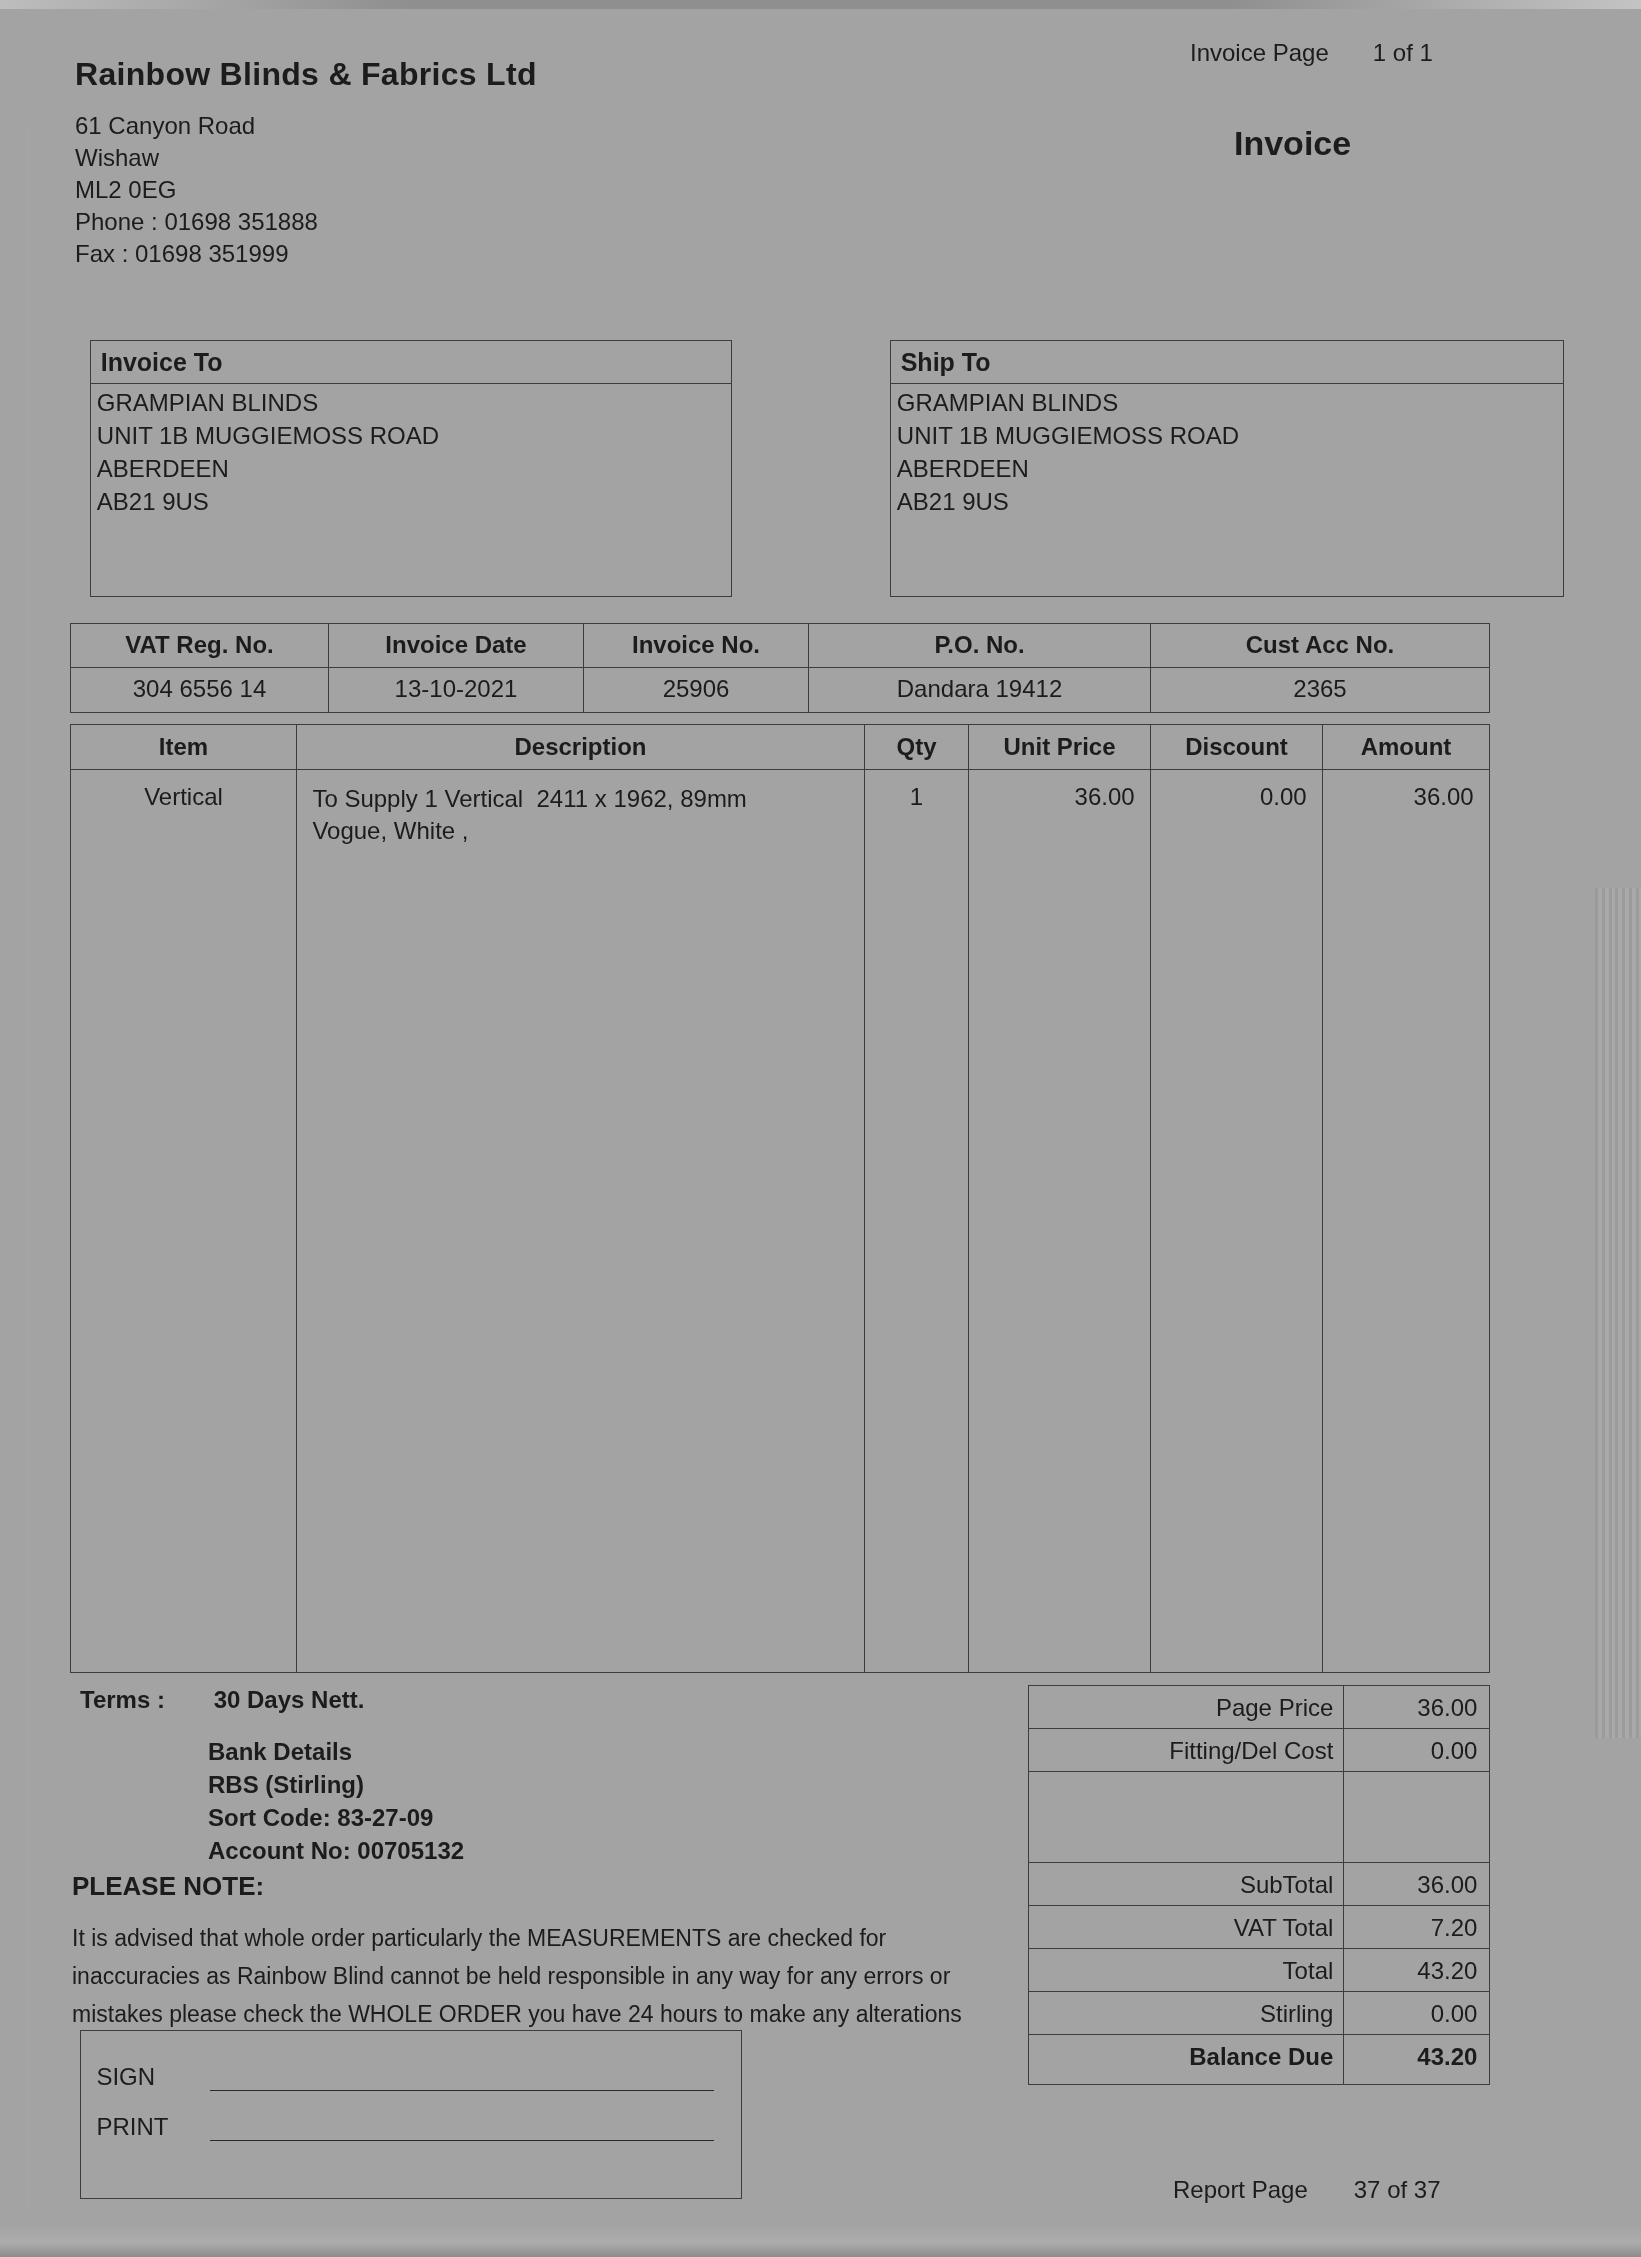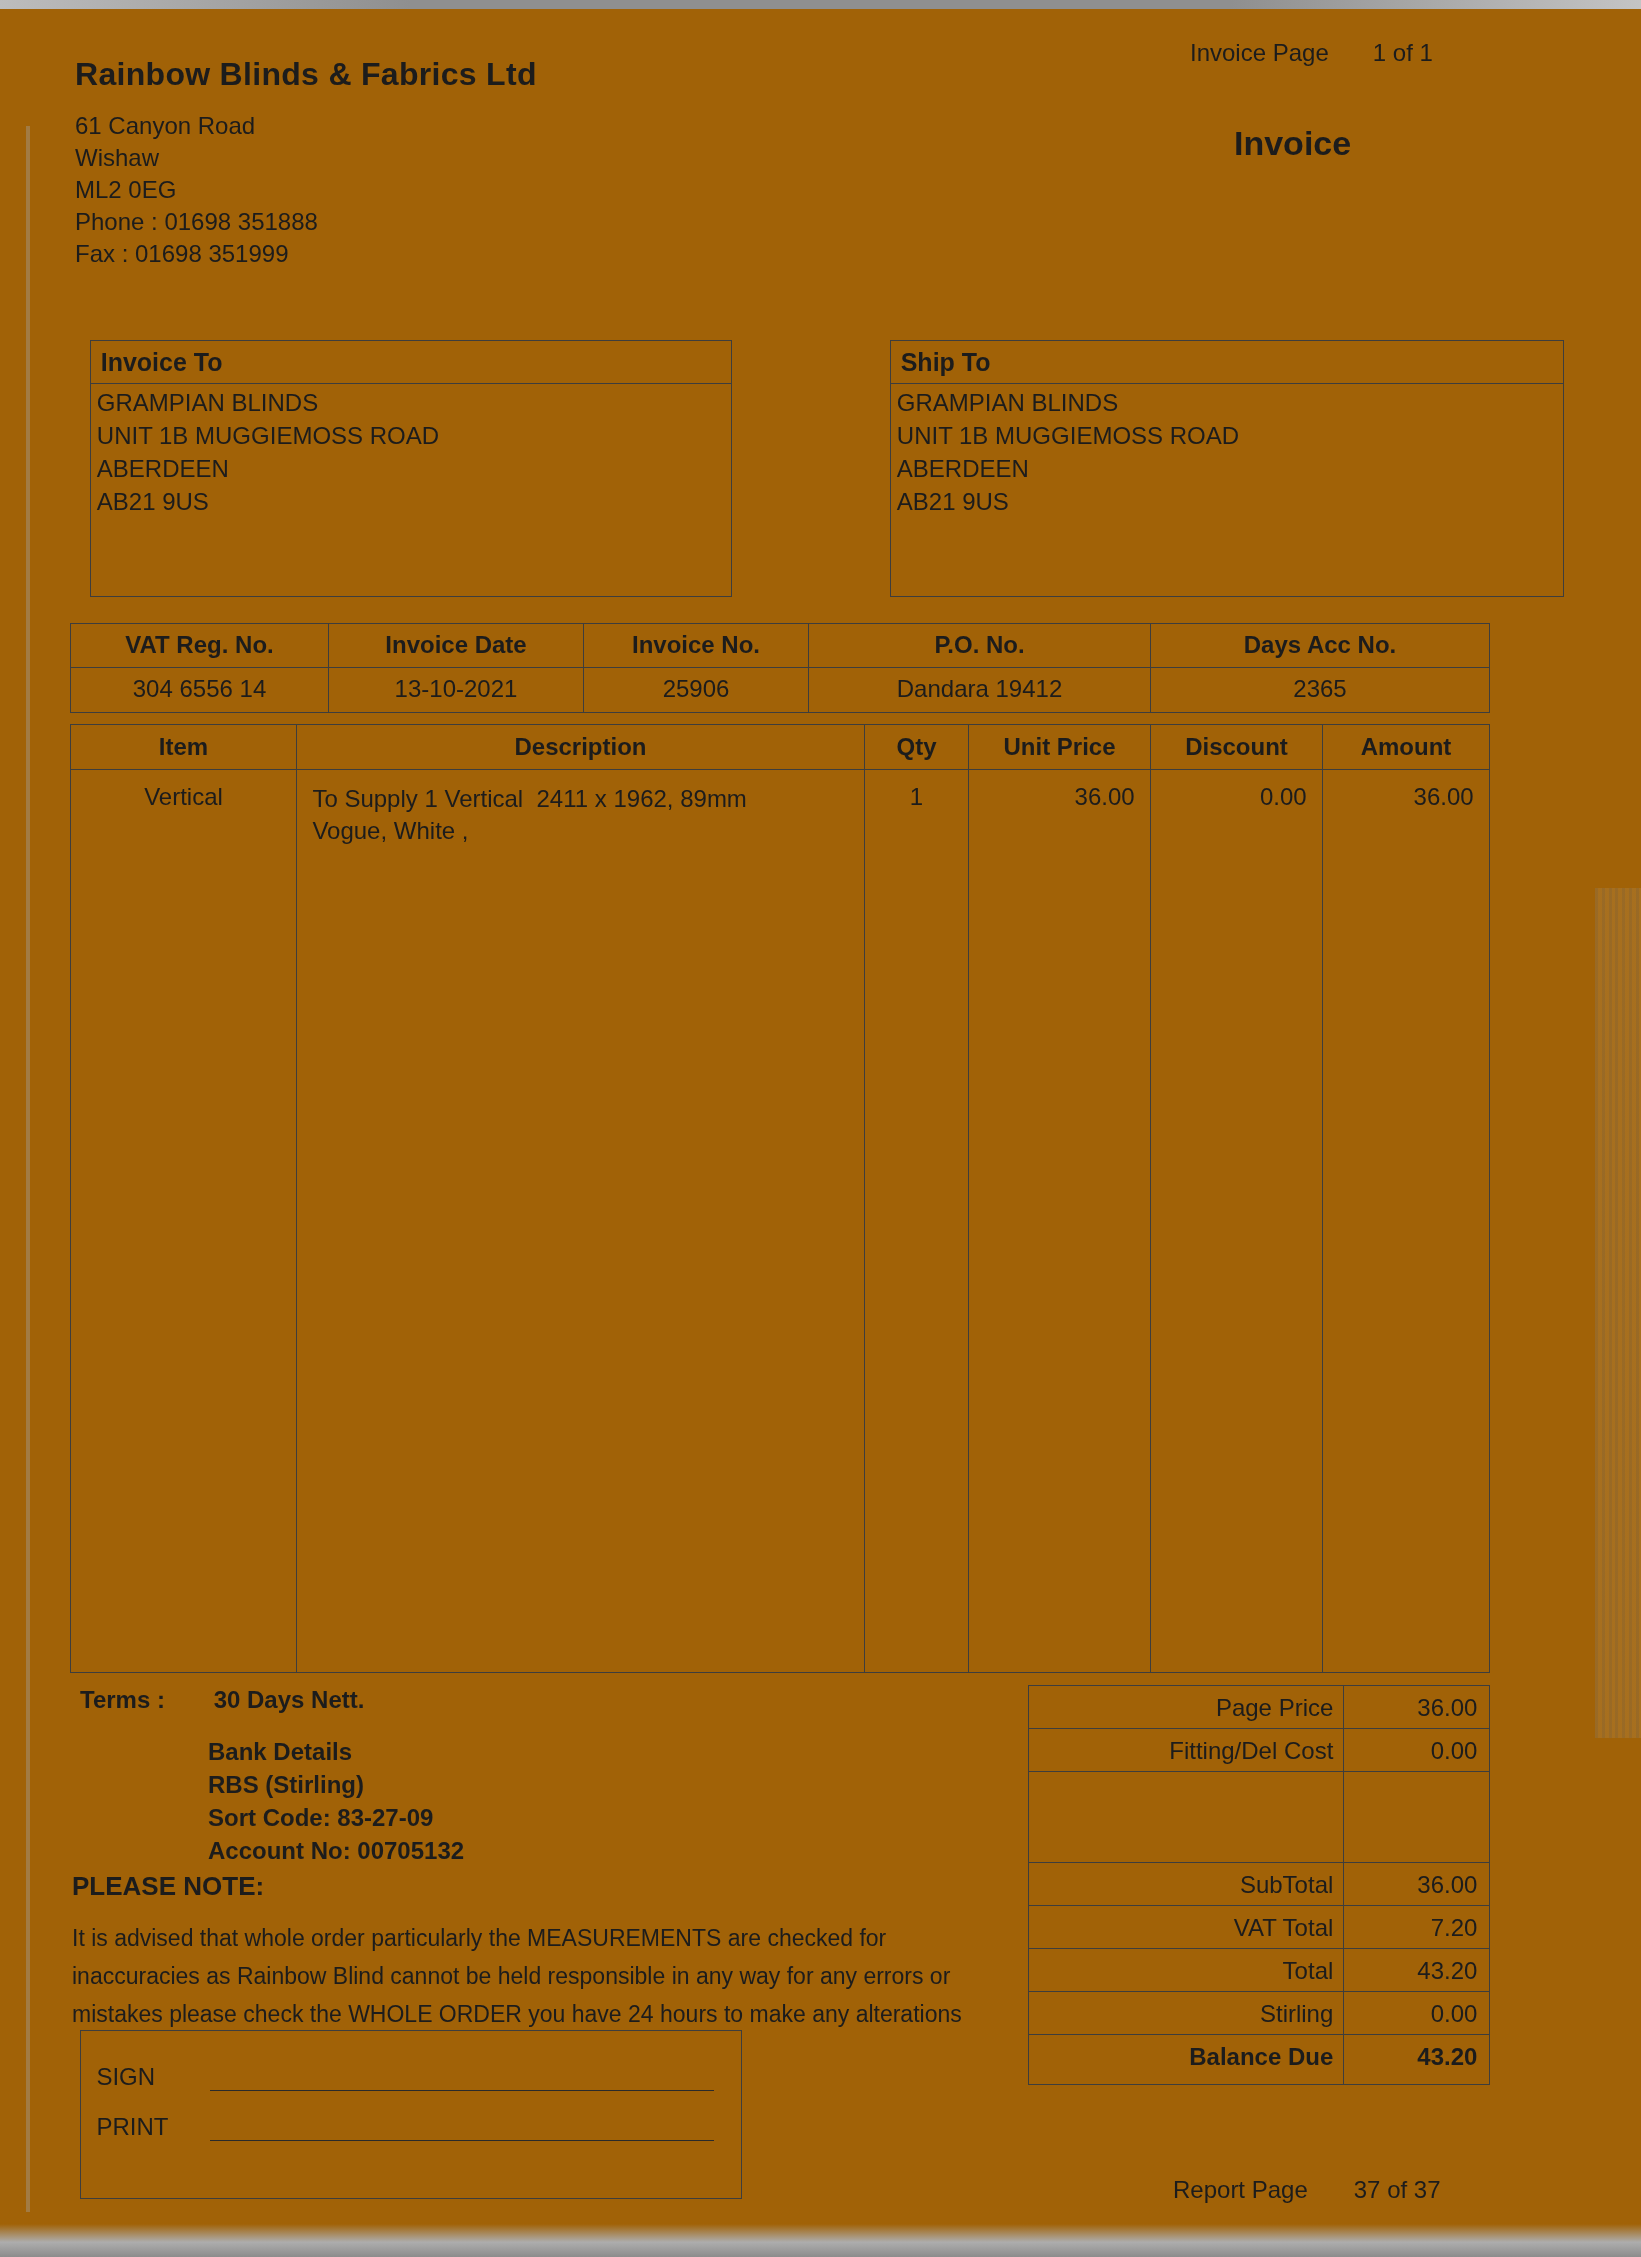--- a/index.html
+++ b/index.html
@@ -1,19 +1,19 @@
 <!DOCTYPE html>
 <html><head>
 <meta charset="utf-8">
 <style>
   * { margin:0; padding:0; box-sizing:border-box; }
   html,body { background:#e9e9e9; }
   .page {
     position:relative; width:1641px; height:2257px;
-    background:#a16207; overflow:hidden;
+    background:#a3a3a3; overflow:hidden;
     font-family:"Liberation Sans", sans-serif;
     color:#1c1c1c; font-size:24px;
   }
   
   .scan-top { position:absolute; top:0; left:0; width:100%; height:8.7px;
     background:linear-gradient(to right,#bdbdbd,#8f8f8f 25%,#8f8f8f 75%,#c4c4c4); }
   .scan-bottom { position:absolute; bottom:0; left:0; width:100%; height:33px;
     background:linear-gradient(to bottom, rgba(160,160,160,0) 0%, #adadad 55%, #8c8c8c 100%); }
   .scan-right { position:absolute; right:0; top:888px; width:46px; height:850px; opacity:.45;
     background:repeating-linear-gradient(to right, rgba(130,130,130,.55) 0 2.9px, rgba(215,215,215,.25) 2.9px 6.8px); }
@@ -123,21 +123,21 @@
       <div class="addr-line">AB21 9US</div>
     </div>
   </div>
 
   <div class="info-table">
     <div class="info-row head">
       <div class="ic c0">VAT Reg. No.</div>
       <div class="ic c1">Invoice Date</div>
       <div class="ic c2">Invoice No.</div>
       <div class="ic c3">P.O. No.</div>
-      <div class="ic">Days Acc No.</div>
+      <div class="ic">Cust Acc No.</div>
     </div>
     <div class="info-row">
       <div class="ic c0">304 6556 14</div>
       <div class="ic c1">13-10-2021</div>
       <div class="ic c2">25906</div>
       <div class="ic c3">Dandara 19412</div>
       <div class="ic">2365</div>
     </div>
   </div>
 

